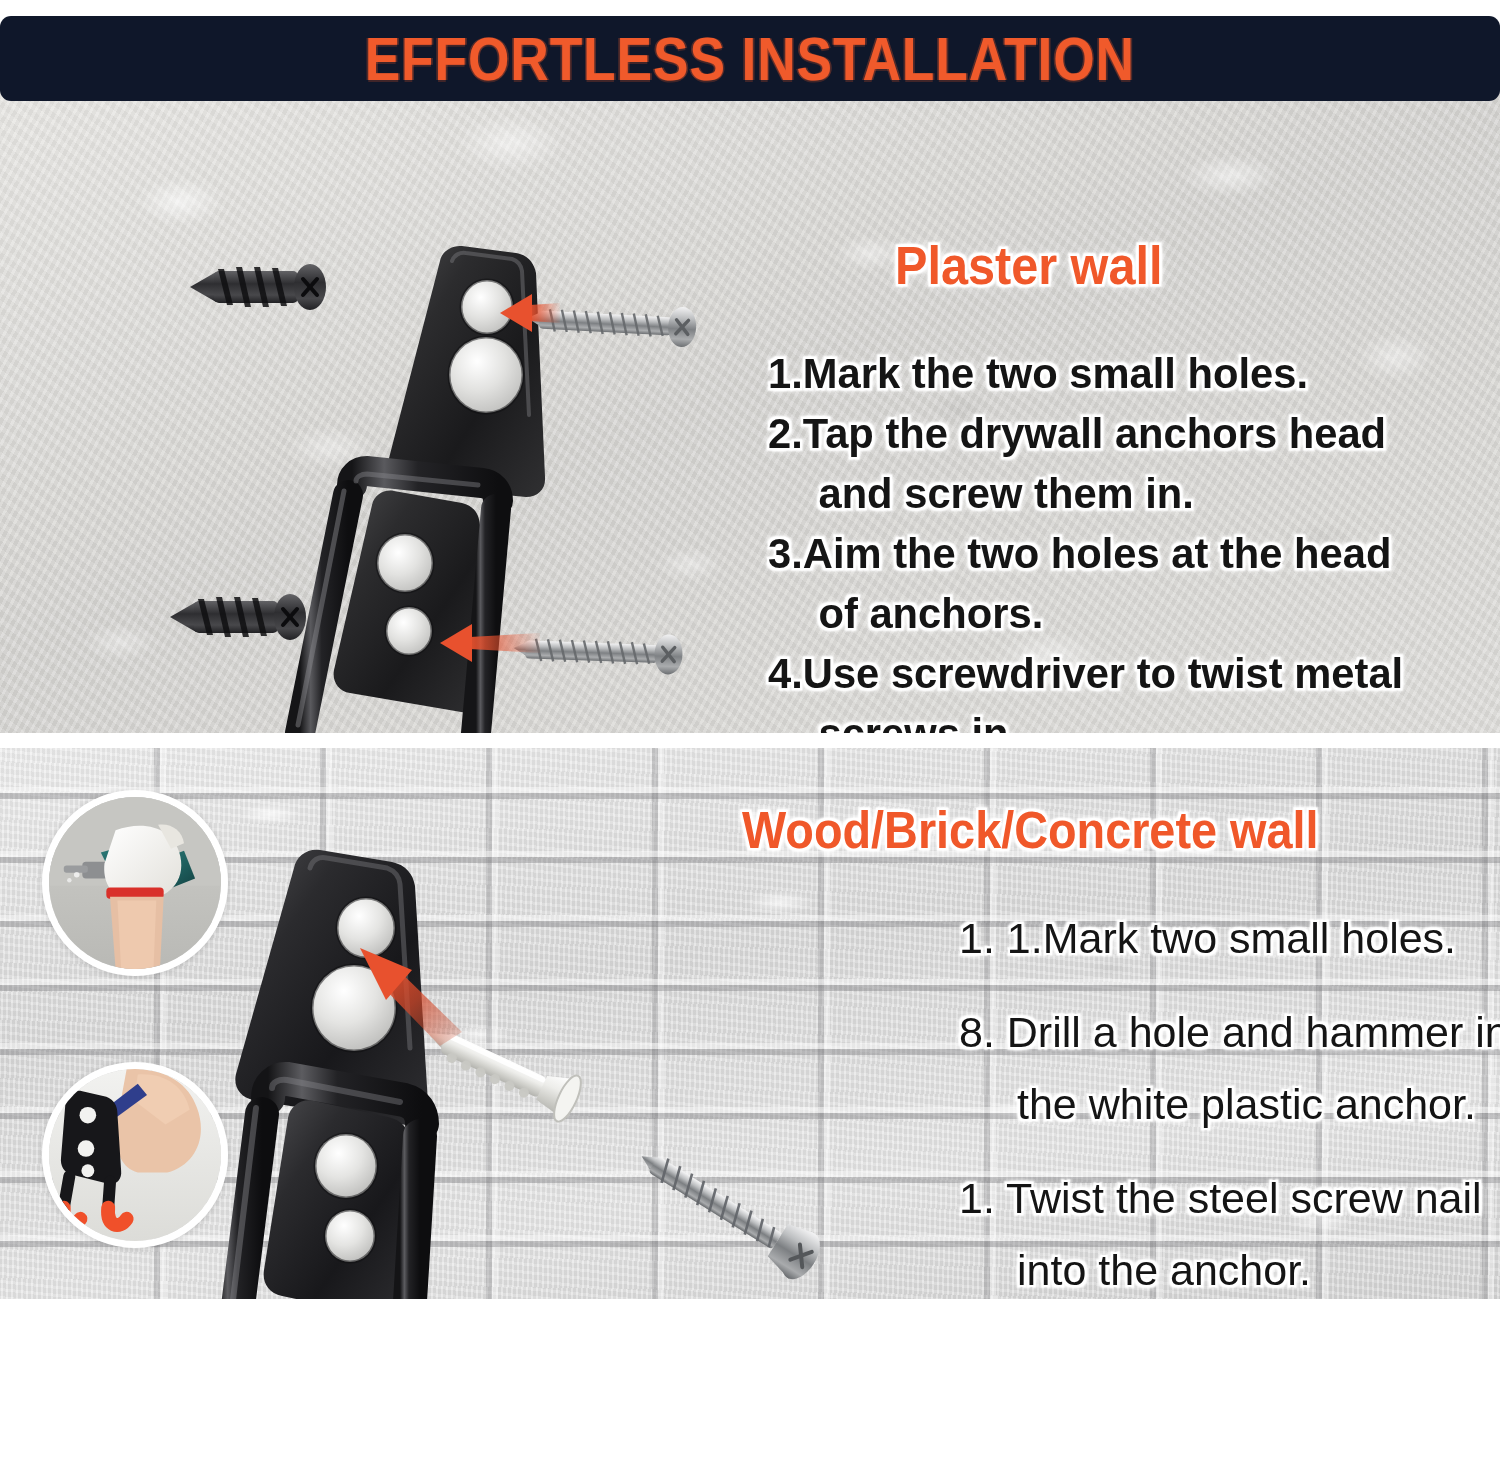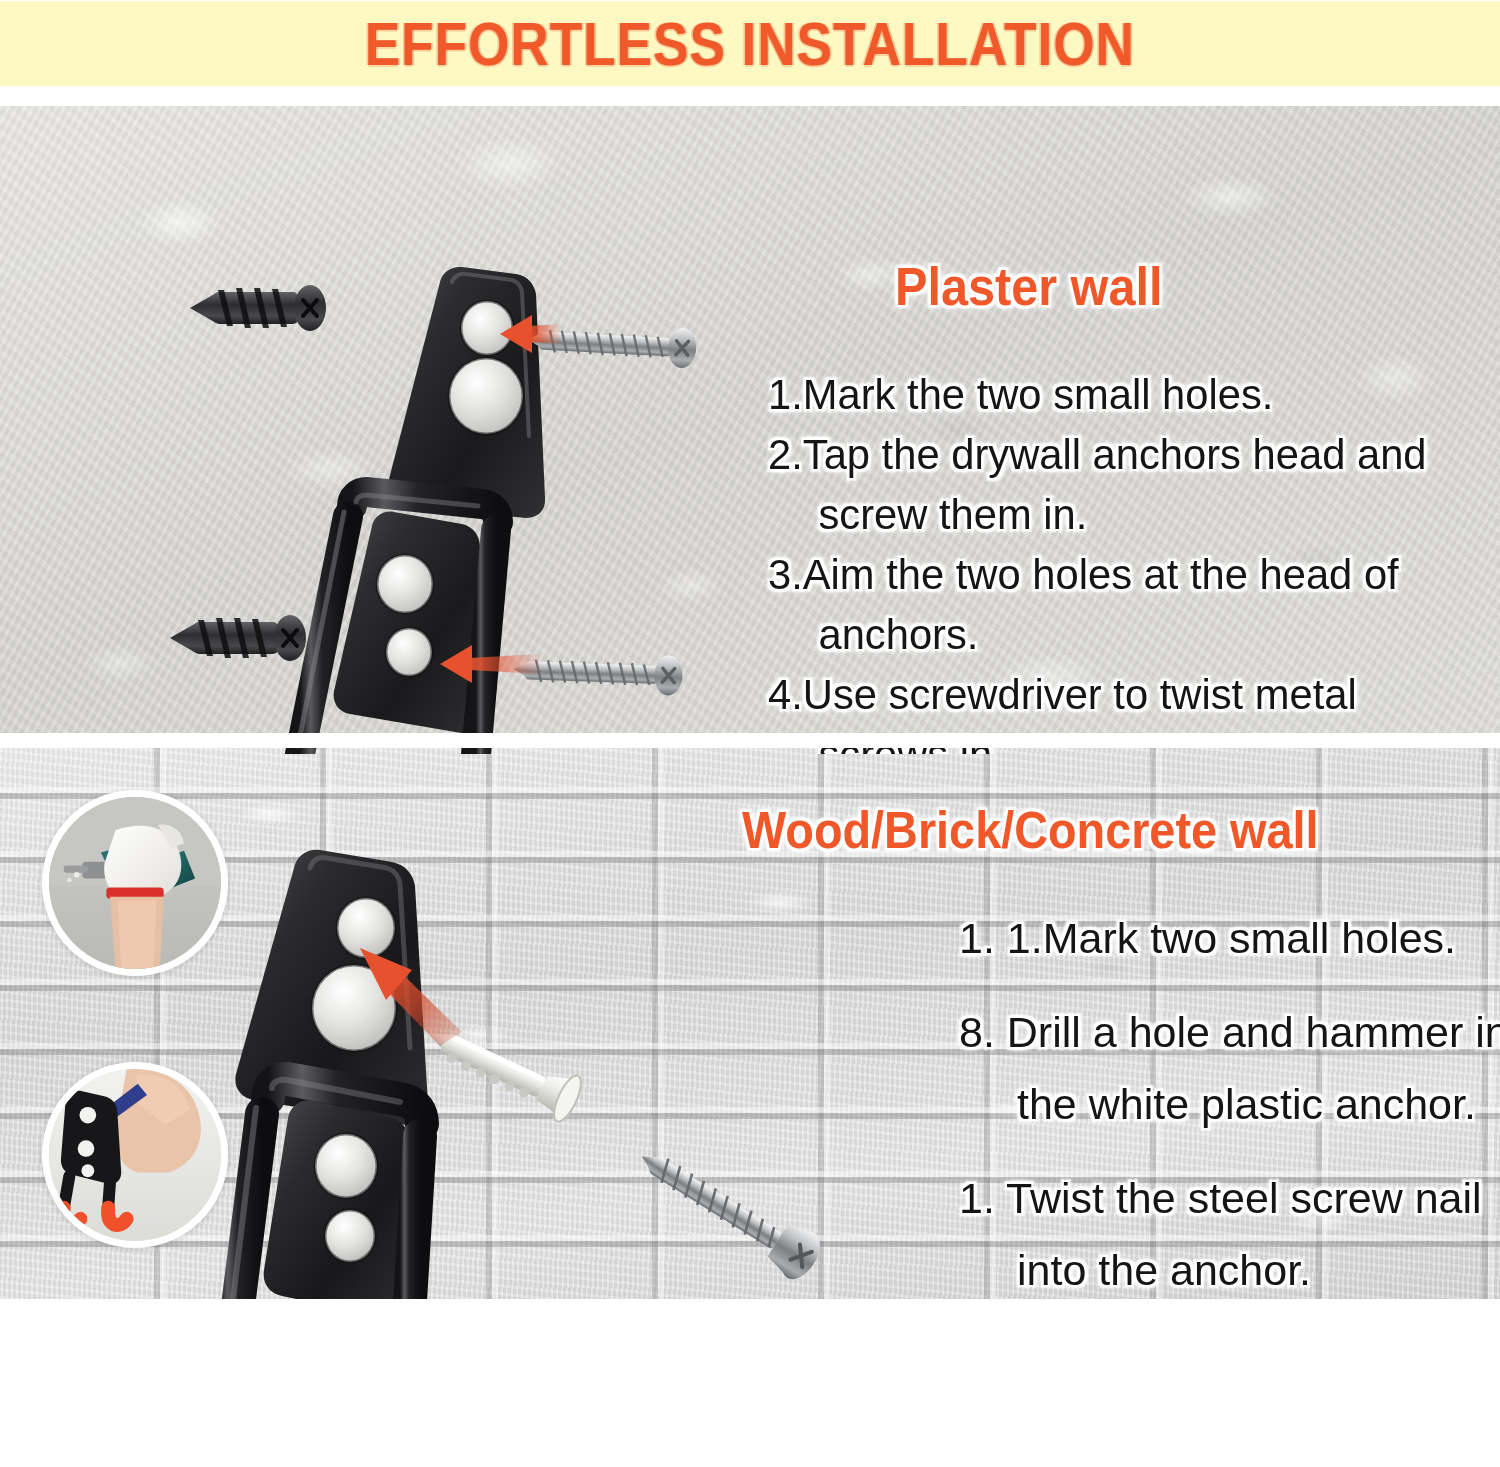--- a/index.html
+++ b/index.html
@@ -17,28 +17,29 @@
     position: relative;
     width: 1500px;
     height: 1467px;
     background: #ffffff;
     overflow: hidden;
   }
 
   
   .title-bar {
     position: absolute;
-    left: 0; top: 1px;
+    left: 0; top: 16px;
     width: 1500px;
     height: 85px;
     display: flex;
     align-items: center;
     justify-content: center;
-    background: #fef9c3;
+    background: #0f172a;
     z-index: 30;
+    border-radius: 11px;
   }
   .title-text {
     font-family: "Liberation Sans", sans-serif;
     font-weight: bold;
     font-size: 62px;
     line-height: 62px;
     letter-spacing: 1px;
     color: #F05A2B;
     transform: scaleX(0.86);
     transform-origin: center;
@@ -49,21 +50,21 @@
       0 2px 0 rgba(240,90,43,0.22);
   }
 
   
   .panel {
     position: absolute;
     left: 0;
     width: 1500px;
     overflow: hidden;
   }
-  #panel-plaster { top: 85px;  height: 648px; margin-top: 21px; }
+  #panel-plaster { top: 85px;  height: 648px; }
   #panel-masonry { top: 748px; height: 551px; }
 
   .panel-bg {
     position: absolute;
     inset: 0;
     width: 100%;
     height: 100%;
   }
 
   
@@ -162,21 +163,21 @@
     line-height: 60px;
     z-index: 12;
   }
   #plaster-steps {
     position: absolute;
     left: 768px; top: 258px;
     width: 690px;
     z-index: 12;
     font-size: 43px;
     line-height: 60px;
-    font-weight: 400;
+    font-weight: 700;
   }
   #plaster-steps .step {
     display: block;
     padding-left: 52px;
     text-indent: -52px;
     transform: scaleX(0.97);
     transform-origin: left center;
   }
 
   

